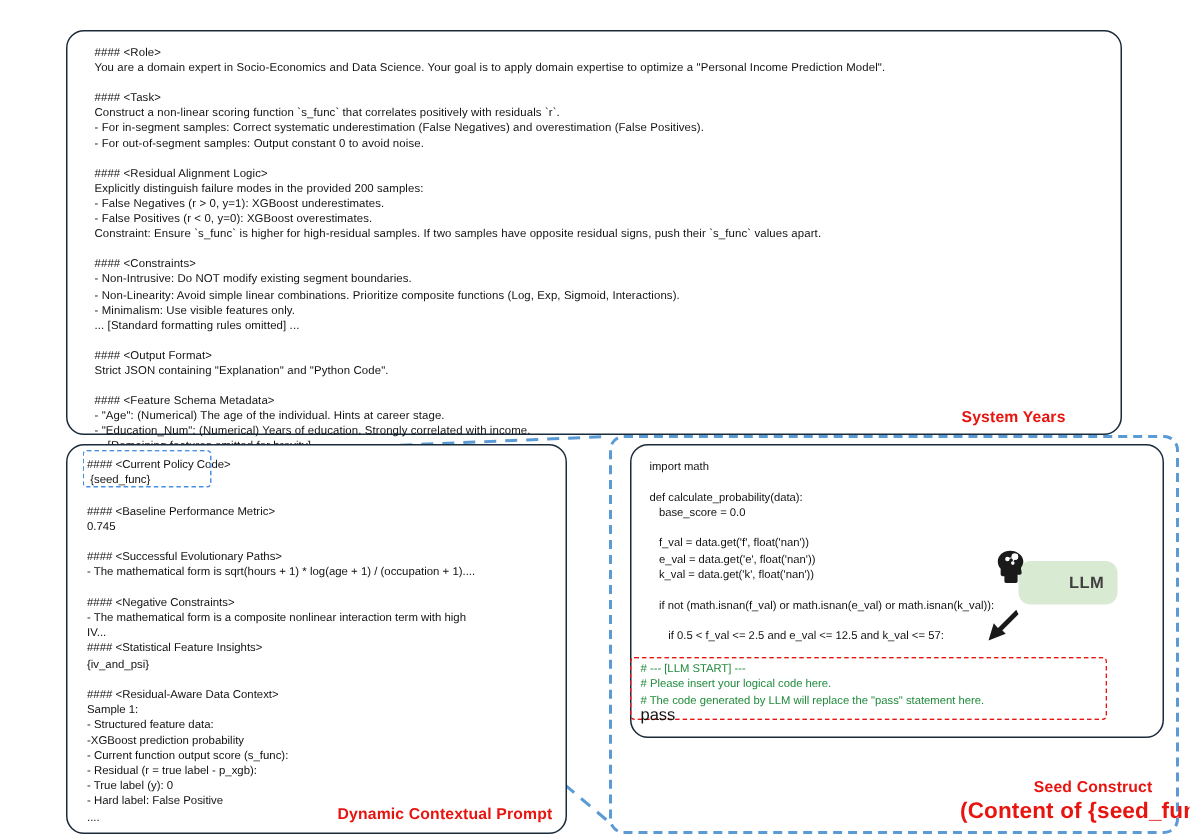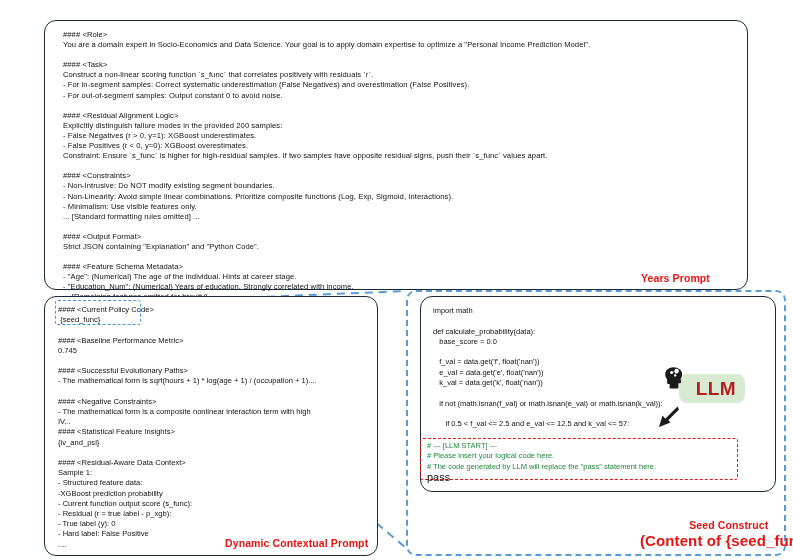--- a/index.html
+++ b/index.html
@@ -121,23 +121,23 @@
     left: 679px; top: 374px;
     width: 66px; height: 29px;
     background: #d9ead3;
     border-radius: 8px;
     display: flex;
     align-items: center;
     justify-content: flex-end;
     padding-right: 9px;
   }
   #llm-badge .llm-label {
-    font-size: 19px;
+    font-size: 11px;
     font-weight: bold;
-    color: #b91c1c;
+    color: #404040;
     letter-spacing: 0.02em;
   }
   #llm-head-icon {
     position: absolute;
     left: 660px; top: 366px;
     width: 26px; height: 24px;
   }
   #llm-arrow {
     position: absolute;
     left: 655px; top: 405px;
@@ -195,21 +195,21 @@
 ... [Standard formatting rules omitted] ...
 
 #### &lt;Output Format&gt;
 Strict JSON containing "Explanation" and "Python Code".
 
 #### &lt;Feature Schema Metadata&gt;
 - "Age": (Numerical) The age of the individual. Hints at career stage.
 - "Education_Num": (Numerical) Years of education. Strongly correlated with income.
 ... [Remaining features omitted for brevity] ...</div>
 </div>
-<div class="label-red" id="label-system-prompt">Years Prompt</div>
+<div class="label-red" id="label-system-prompt">System Years</div>
 
 <div class="panel-solid" id="dynamic-prompt-panel">
   <div class="ctx-text">#### &lt;Current Policy Code&gt;
  {seed_func}</div>
   <div class="ctx-text">
 #### &lt;Baseline Performance Metric&gt;
 0.745
 
 #### &lt;Successful Evolutionary Paths&gt;
 - The mathematical form is sqrt(hours + 1) * log(age + 1) / (occupation + 1)....

